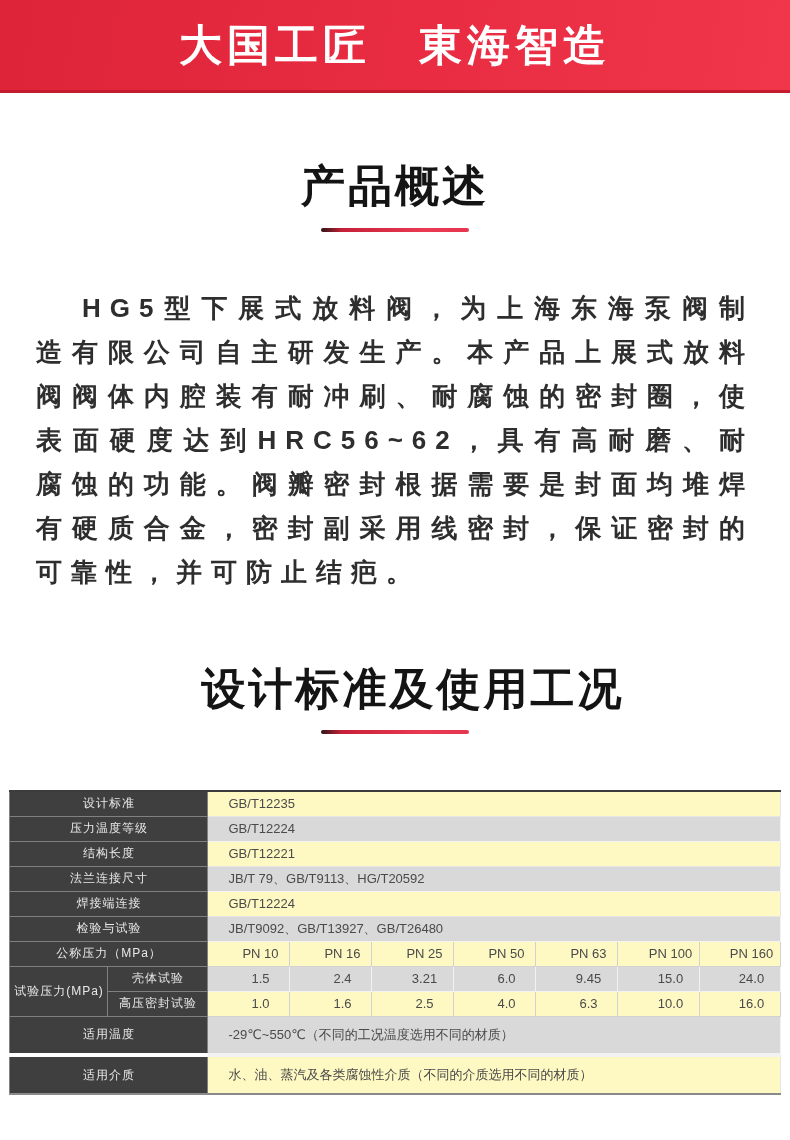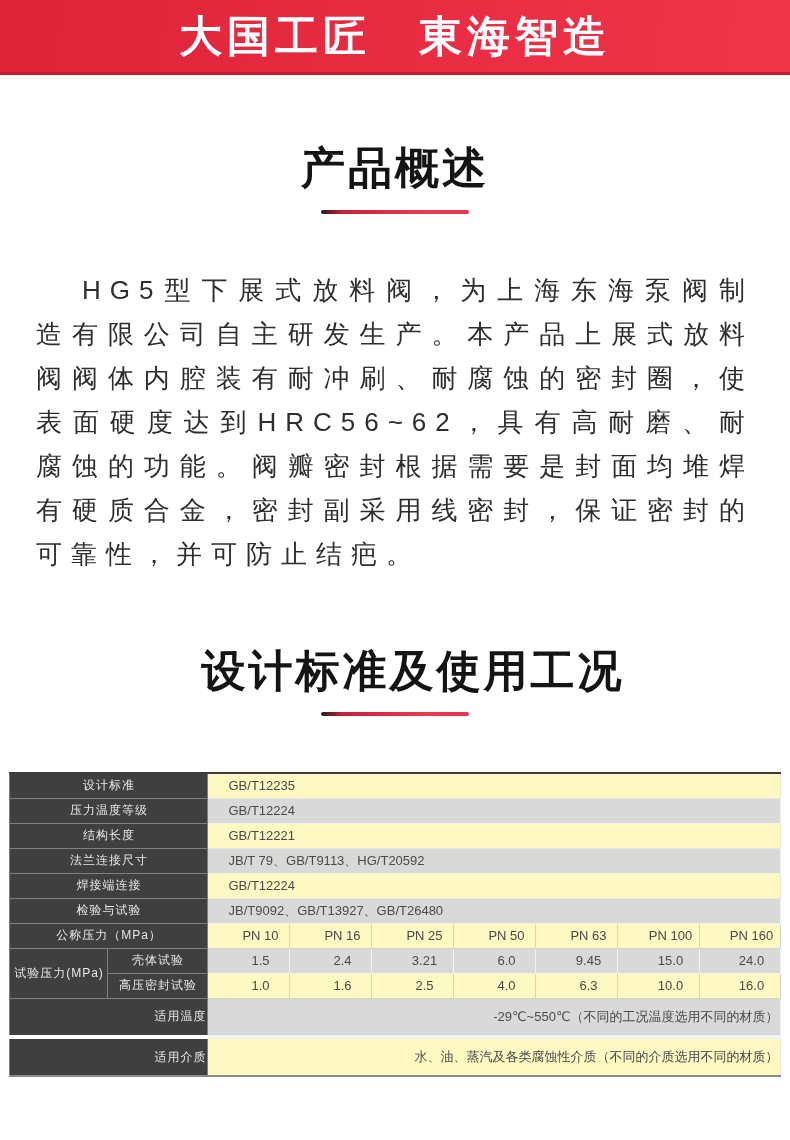--- a/index.html
+++ b/index.html
@@ -4,21 +4,21 @@
 <style>
   html, body { margin: 0; padding: 0; }
   body {
     width: 790px; height: 1140px; overflow: hidden;
     background: #ffffff;
     font-family: "Liberation Sans", "DejaVu Sans", sans-serif;
   }
 
   
   .banner {
-    width: 790px; height: 75px;
+    width: 790px; height: 93px;
     background: linear-gradient(100deg, #dd2438 0%, #e92c42 55%, #f0364b 100%);
     border-bottom: 3px solid #c51b2f;
     display: flex; align-items: center; justify-content: center;
     box-sizing: border-box;
   }
   .banner h1 {
     margin: 0; color: #ffffff; font-size: 43px; font-weight: 700;
     letter-spacing: 5px; line-height: 1;
   }
 
@@ -34,20 +34,21 @@
     background: linear-gradient(90deg, #2e1518 0%, #c52038 14%, #ea3a52 70%, #e63550 100%);
     border-radius: 2px;
   }
 
   
   .overview-text {
     margin: 54px 36px 0; width: 718px; box-sizing: border-box;
     color: #2e2e2e; font-size: 26px; line-height: 44px;
     letter-spacing: 9px; text-align: justify; text-justify: inter-ideograph;
     text-indent: 46px;
+    font-weight: bold;
   }
 
   
   table.spec {
     width: 770px; margin: 56px auto 0;
     border-collapse: collapse; table-layout: fixed;
     border-top: 2px solid #3c3c3c;
     border-bottom: 2px solid #8a8a8a;
   }
   table.spec td { height: 25px; box-sizing: border-box; }
@@ -60,21 +61,21 @@
     font-size: 13px; color: #4a4a4a; text-align: left;
     padding-left: 20px; border: 1px solid #e6e6e6;
   }
   td.num {
     font-size: 13px; color: #4a4a4a; text-align: center;
     border: 1px solid #d2d2d2;
     padding-left: 24px;
   }
   tr.gz td.val, tr.gz td.num { background: #d9d9d9; border-color: #f2f2f2; }
   tr.wz td.val, tr.wz td.num { background: #fef9c3; }
-  tr.tall td { height: 39px; text-align: right; }
+  tr.tall td { height: 39px; }
   tr.gap td { border-bottom: 4px solid #ffffff; }
 </style>
 </head>
 <body>
 
 <header class="banner">
   <h1>大国工匠　東海智造</h1>
 </header>
 
 <h2 class="section-title title-overview">产品概述</h2>

